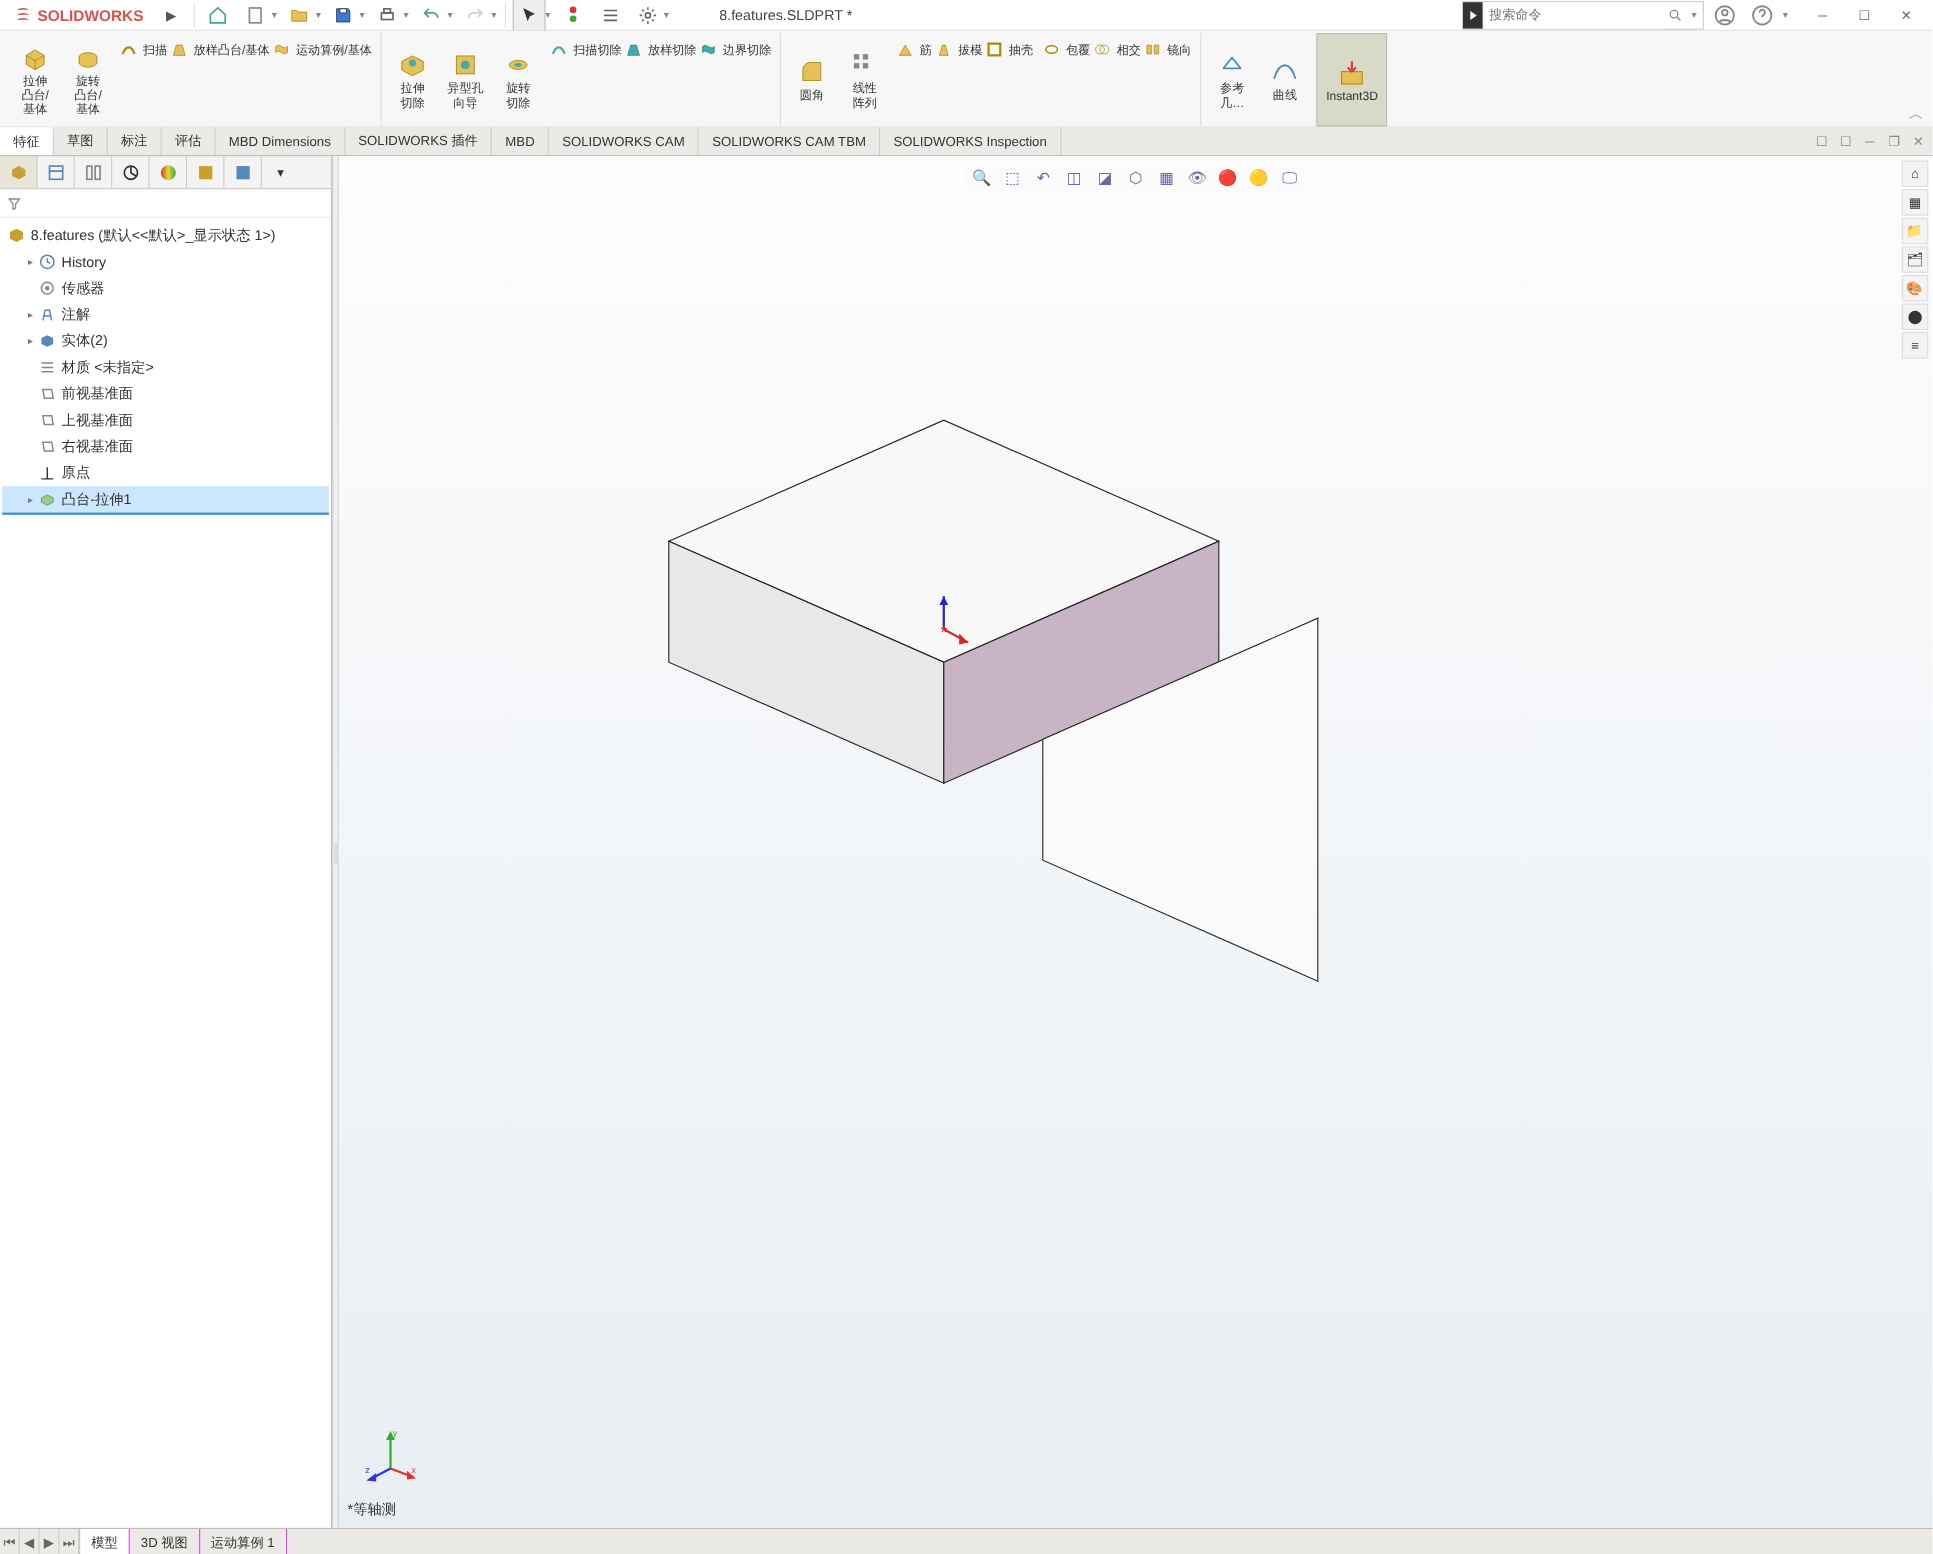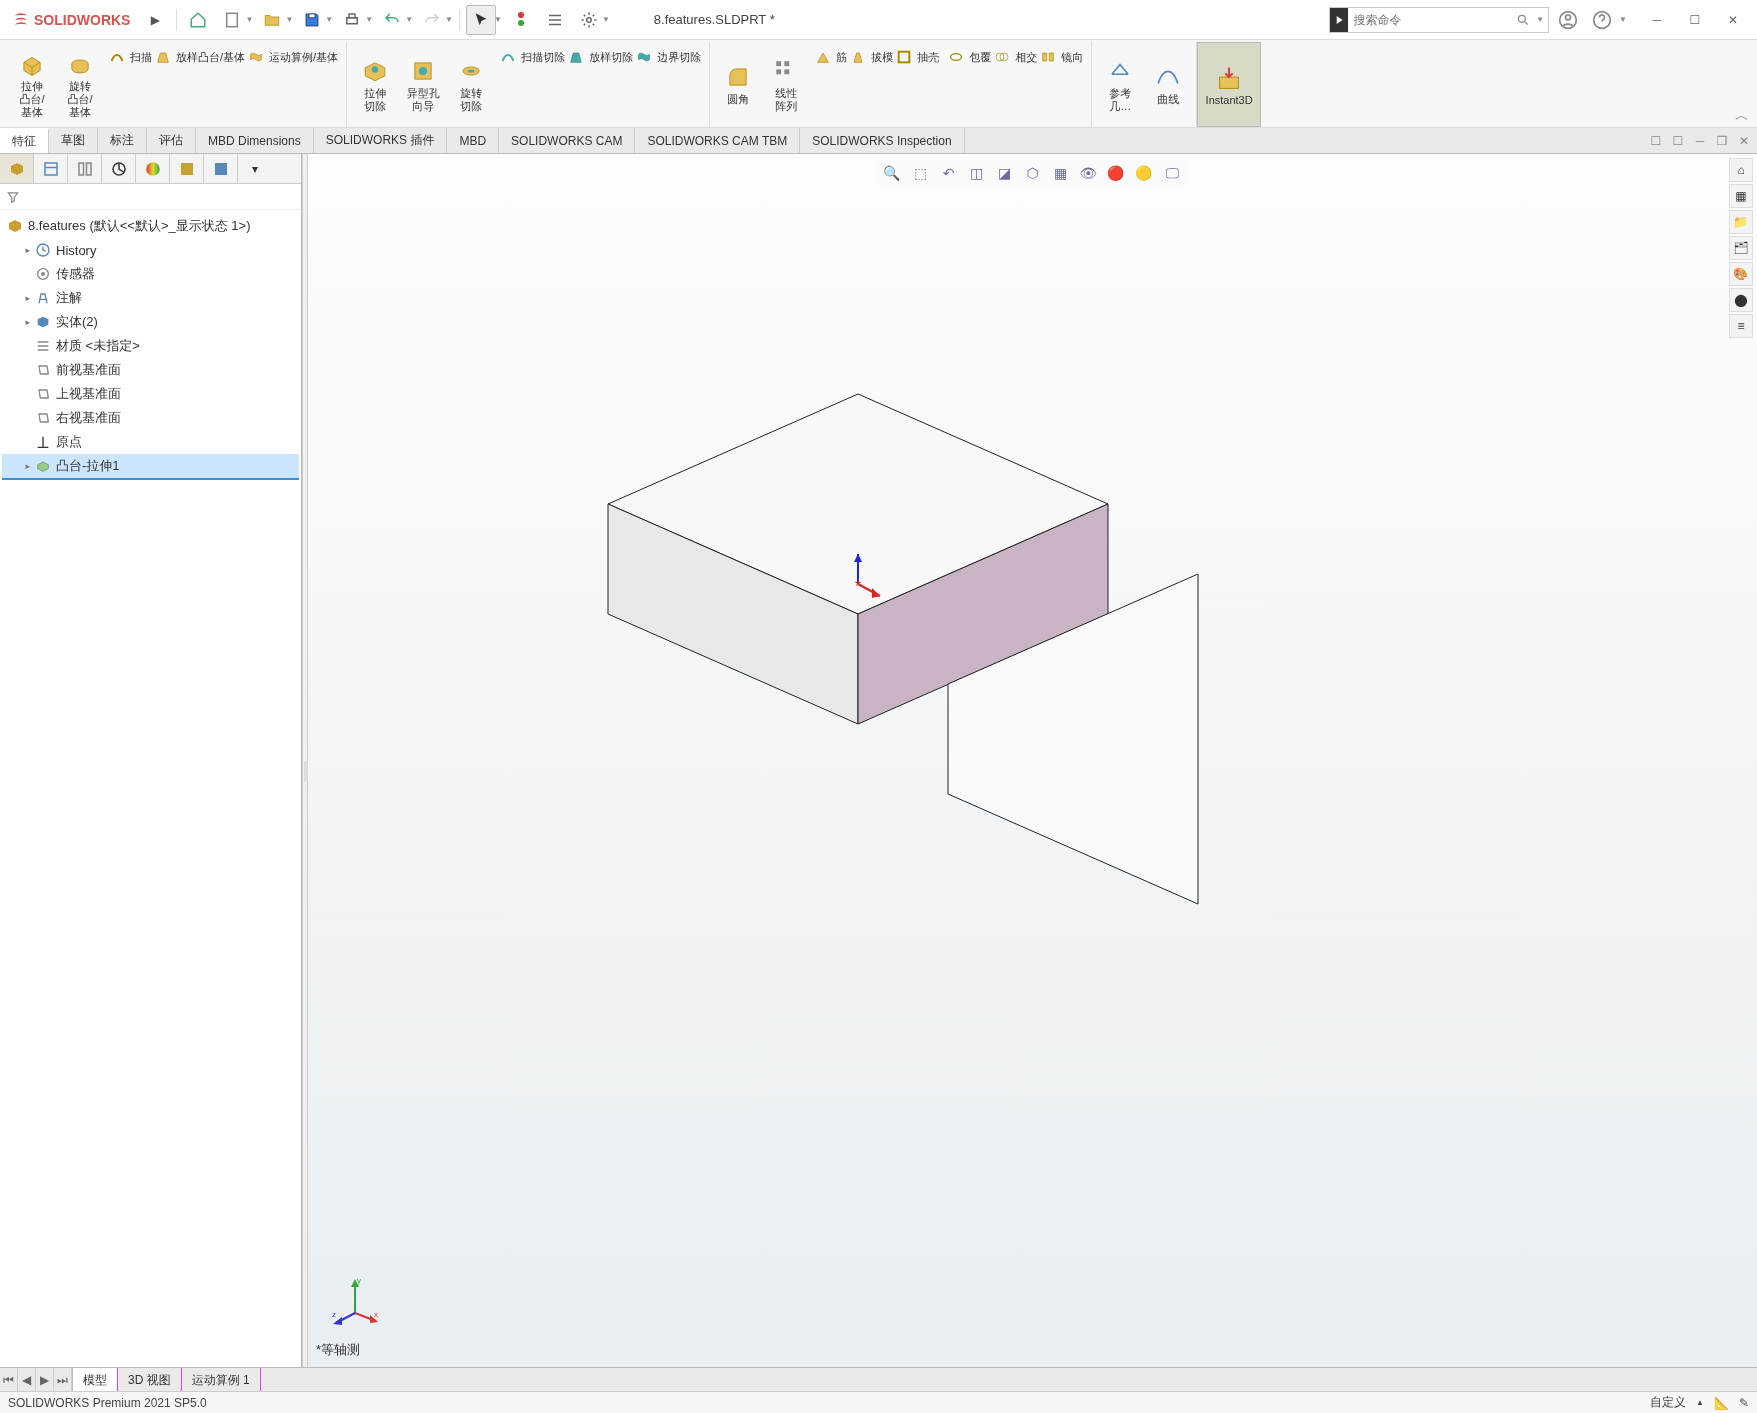--- a/index.html
+++ b/index.html
@@ -1,30 +1,30 @@
 <!DOCTYPE html>
 <html><head>
 <meta charset="utf-8">
 <style>
 * { margin: 0; padding: 0; box-sizing: border-box; font-family: "Microsoft YaHei", "Segoe UI", Arial, sans-serif; }
 html, body { width: 100%; height: 100%; overflow: hidden; background: #fff; font-size: 12px; color: #333; }
 .app { display: flex; flex-direction: column; height: 100%; }
 
 
-.titlebar { height: 40px; background: #fff; border-bottom: 1px solid #ddd; display: flex; align-items: center; padding: 0 6px; gap: 4px; }
+.titlebar { height: 28px; background: #fff; border-bottom: 1px solid #ddd; display: flex; align-items: center; padding: 0 6px; gap: 4px; }
 .logo { color: #d9534f; font-weight: bold; font-size: 14px; padding: 0 6px; display: flex; align-items: center; gap: 4px; }
 .logo svg { width: 18px; height: 18px; }
 .tb-btn { width: 30px; height: 30px; display: flex; align-items: center; justify-content: center; color: #555; border-radius: 2px; }
 .tb-sep { width: 1px; height: 22px; background: #ddd; margin: 0 2px; }
 .tb-drop { display: flex; align-items: center; }
 .tb-arrow { font-size: 8px; color: #888; margin-left: -2px; }
 .doc-title { flex: 0 0 auto; margin: 0 80px 0 40px; color: #444; font-size: 13px; }
 .search-wrap { display: flex; align-items: center; border: 1px solid #ccc; height: 26px; width: 220px; margin-left: auto; }
 .search-icon-box { width: 26px; height: 100%; background: #333; display: flex; align-items: center; justify-content: center; color: #fff; }
-.search-input { border: none; outline: none; height: 100%; padding: 0 6px; flex: 1; font-size: 12px; color: #888; }
+.search-input { border: none; outline: none; height: 100%; padding: 0 6px; flex: 1; font-size: 12px; color: #888; font-family: Liberation Serif, serif; }
 .search-mag { width: 26px; display: flex; align-items: center; justify-content: center; color: #888; }
 .win-controls { display: flex; gap: 2px; margin-left: 8px; }
 .win-btn { width: 36px; height: 28px; display: flex; align-items: center; justify-content: center; color: #666; }
 
 
 .ribbon { background: #f7f7f7; border-bottom: 1px solid #ddd; display: flex; align-items: stretch; padding: 2px 4px 0; position: relative; min-height: 88px; }
 .ribbon-group { display: flex; flex-direction: row; align-items: stretch; border-right: 1px solid #ddd; padding: 2px 4px; }
 .rg-big { display: flex; flex-direction: column; align-items: center; justify-content: center; width: 48px; padding: 2px; text-align: center; gap: 2px; }
 .rg-big .ic { width: 28px; height: 28px; display: flex; align-items: center; justify-content: center; }
 .rg-big .lbl { font-size: 11px; line-height: 13px; color: #333; text-align: center; white-space: pre-line; }
@@ -673,22 +673,13 @@
       <span>⏮</span>
       <span>◀</span>
       <span>▶</span>
       <span>⏭</span>
     </div>
     <div class="btab active">模型</div>
     <div class="btab">3D 视图</div>
     <div class="btab">运动算例 1</div>
   </div>
 
-  <div class="status">
-    <span>SOLIDWORKS Premium 2021 SP5.0</span>
-    <div class="status-right">
-      <span>自定义</span>
-      <span style="font-size:8px">▲</span>
-      <span>📐</span>
-      <span>✎</span>
-    </div>
-  </div>
 </div>
 
 </body></html>

